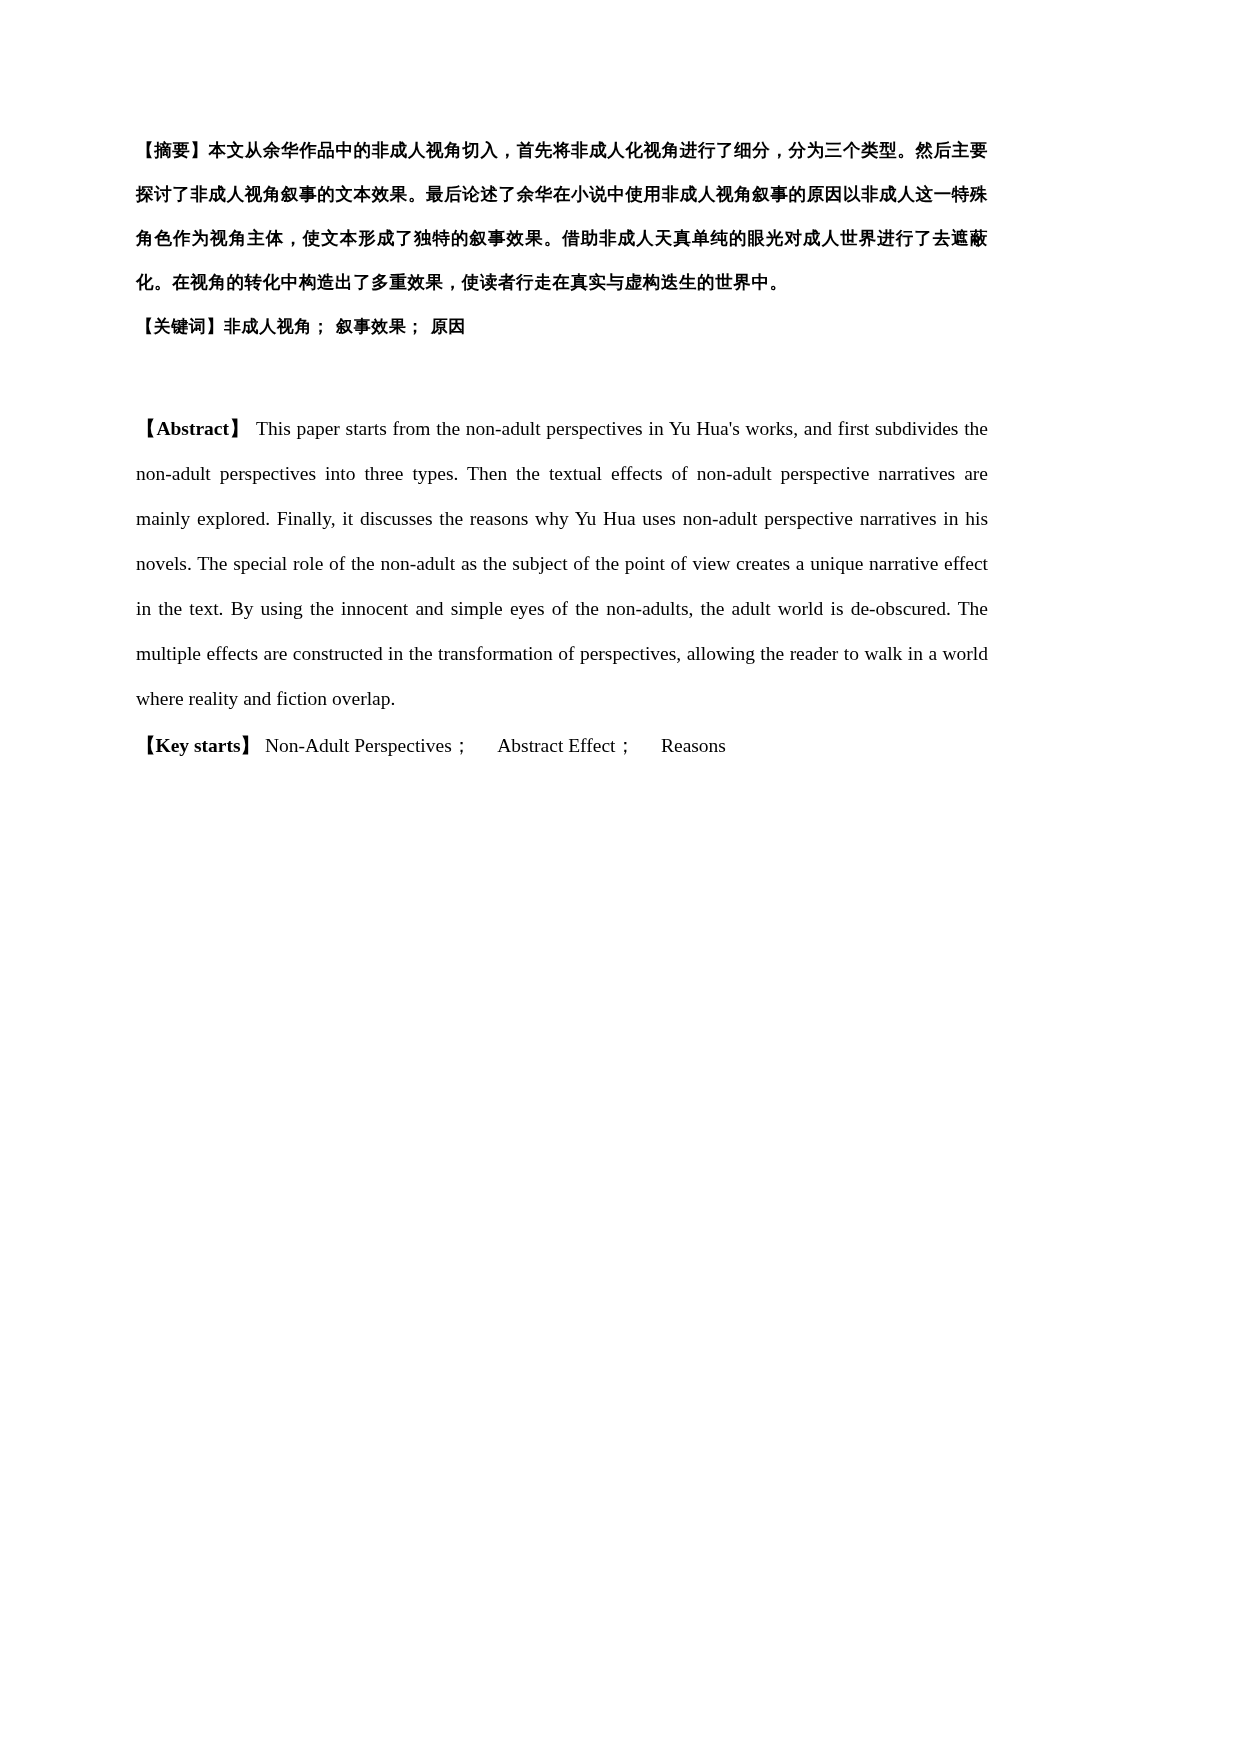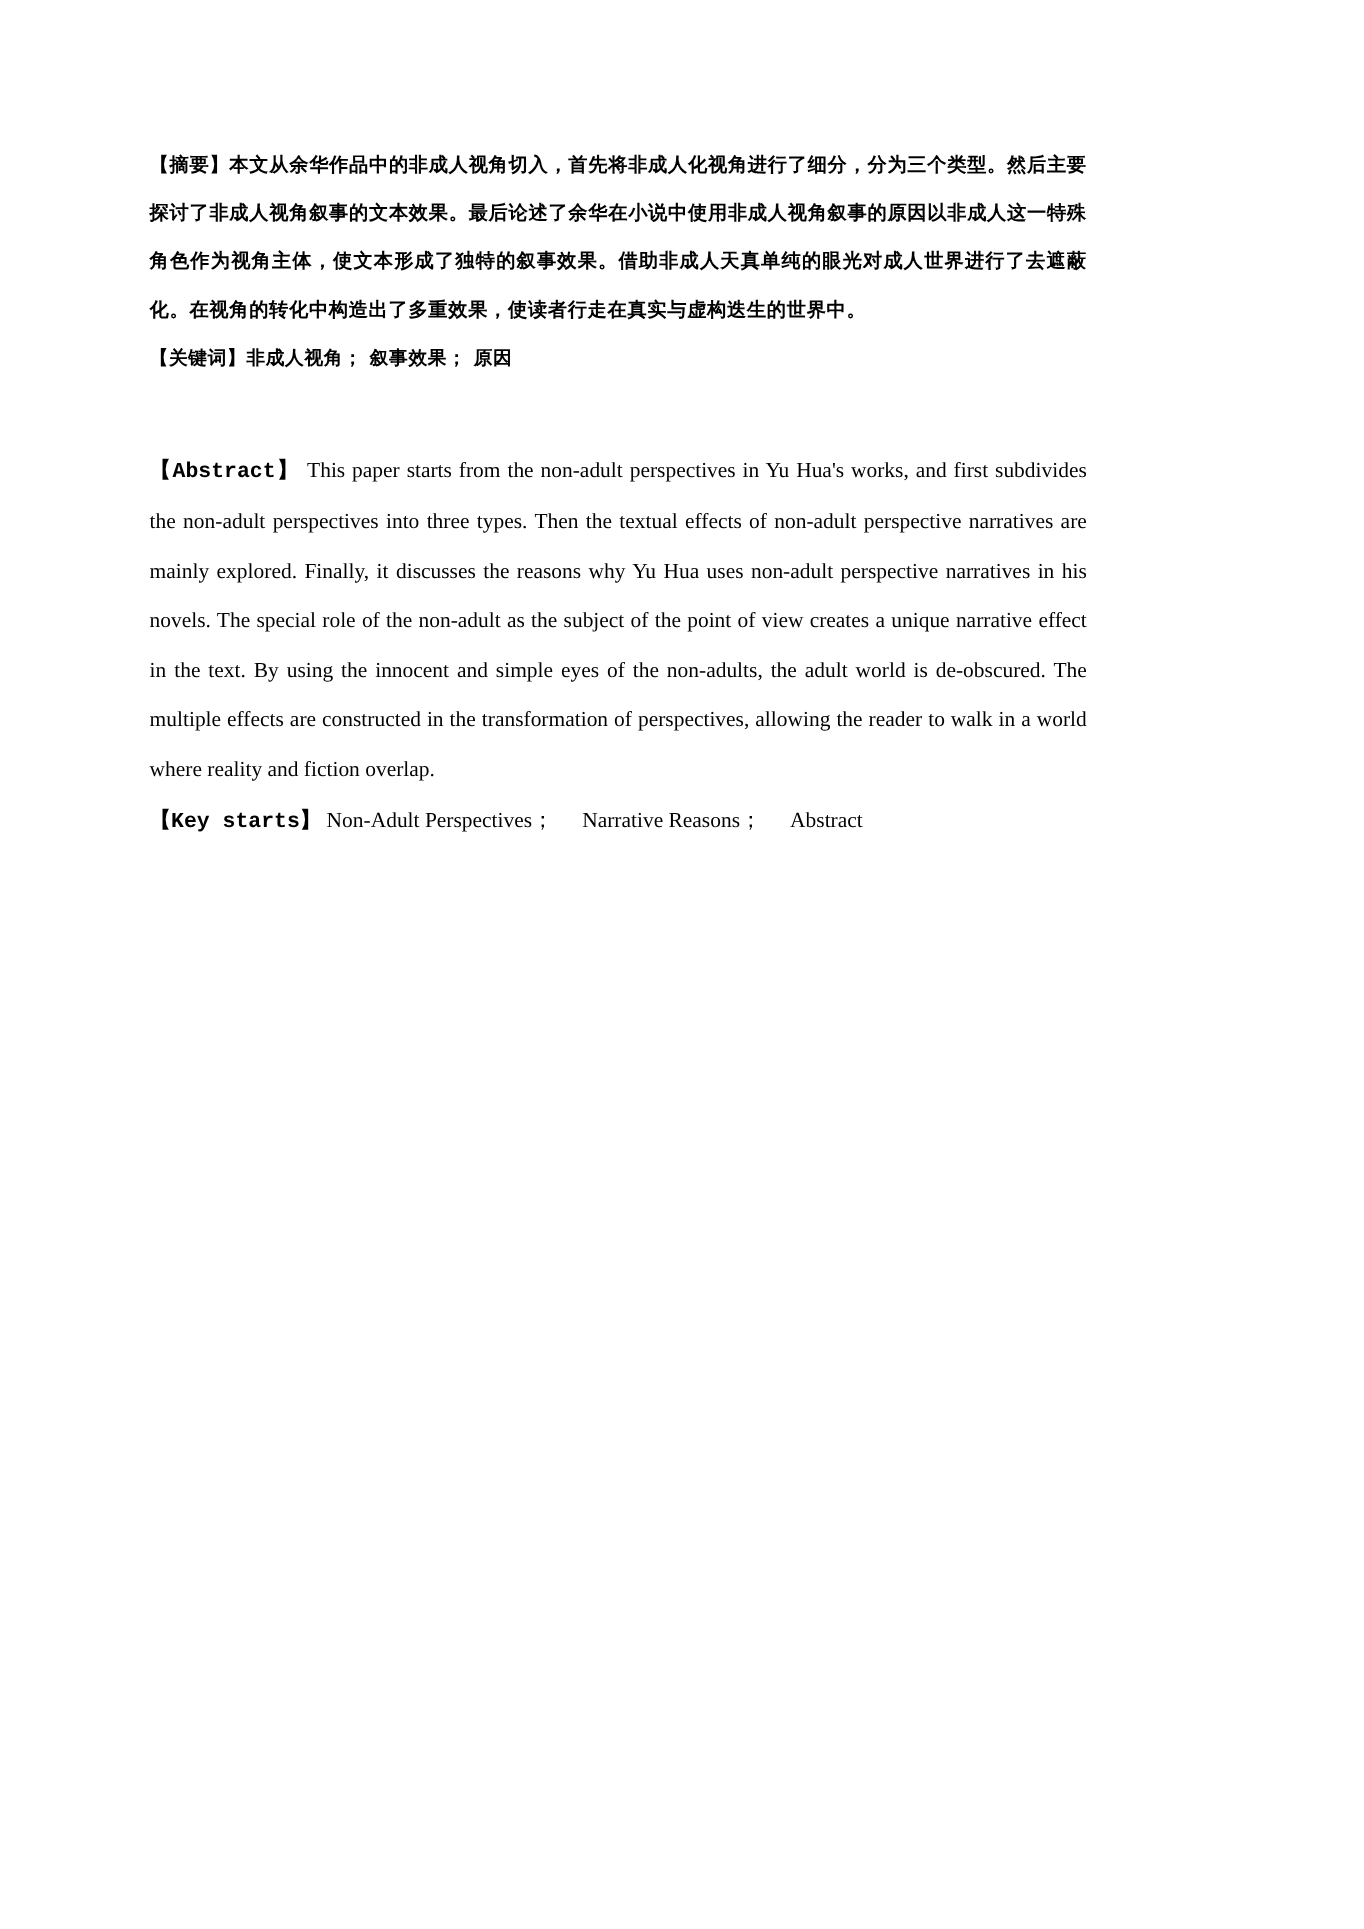--- a/index.html
+++ b/index.html
@@ -64,21 +64,21 @@
     font-family: "Liberation Serif", serif;
     font-size: 19.5px;
     line-height: 45px;
     margin-top: 2px;
   }
   .kw-sep {
     display: inline-block;
     width: 26px;
   }
   .bracket {
-    font-family: Liberation Mono, monospace;
+    font-family: Liberation Serif, serif;
   }
 </style>
 </head>
 <body>
 
 <div class="page">
   <div class="content">
 
     <div class="cn-block">
       <span class="cn-label">【摘要】</span><span>本文从余华作品中的非成人视角切入，首先将非成人化视角进行了细分，分为三个类型。然后主要探讨了非成人视角叙事的文本效果。最后论述了余华在小说中使用非成人视角叙事的原因以非成人这一特殊角色作为视角主体，使文本形成了独特的叙事效果。借助非成人天真单纯的眼光对成人世界进行了去遮蔽化。在视角的转化中构造出了多重效果，使读者行走在真实与虚构迭生的世界中。</span>
@@ -88,18 +88,18 @@
       <span class="cn-label">【关键词】</span><span>非成人视角； 叙事效果； 原因</span>
     </div>
 
     <div class="en-wrap">
       <div class="en-block">
         <span class="en-label bracket">【Abstract】</span> <span>This paper starts from the non-adult perspectives in Yu Hua's works, and first subdivides the non-adult perspectives into three types. Then the textual effects of non-adult perspective narratives are mainly explored. Finally, it discusses the reasons why Yu Hua uses non-adult perspective narratives in his novels. The special role of the non-adult as the subject of the point of view creates a unique narrative effect in the text. By using the innocent and simple eyes of the non-adults, the adult world is de-obscured. The multiple effects are constructed in the transformation of perspectives, allowing the reader to walk in a world where reality and fiction overlap.</span>
       </div>
 
       <div class="en-keywords">
         <span class="en-label bracket">【Key starts】</span>
-        <span>Non-Adult Perspectives；</span><span class="kw-sep"></span><span>Narrative Reasons；</span><span class="kw-sep"></span><span>Abstract</span>
+        <span>Non-Adult Perspectives；</span><span class="kw-sep"></span><span>Abstract Effect；</span><span class="kw-sep"></span><span>Reasons</span>
       </div>
     </div>
 
   </div>
 </div>
 
 </body></html>

